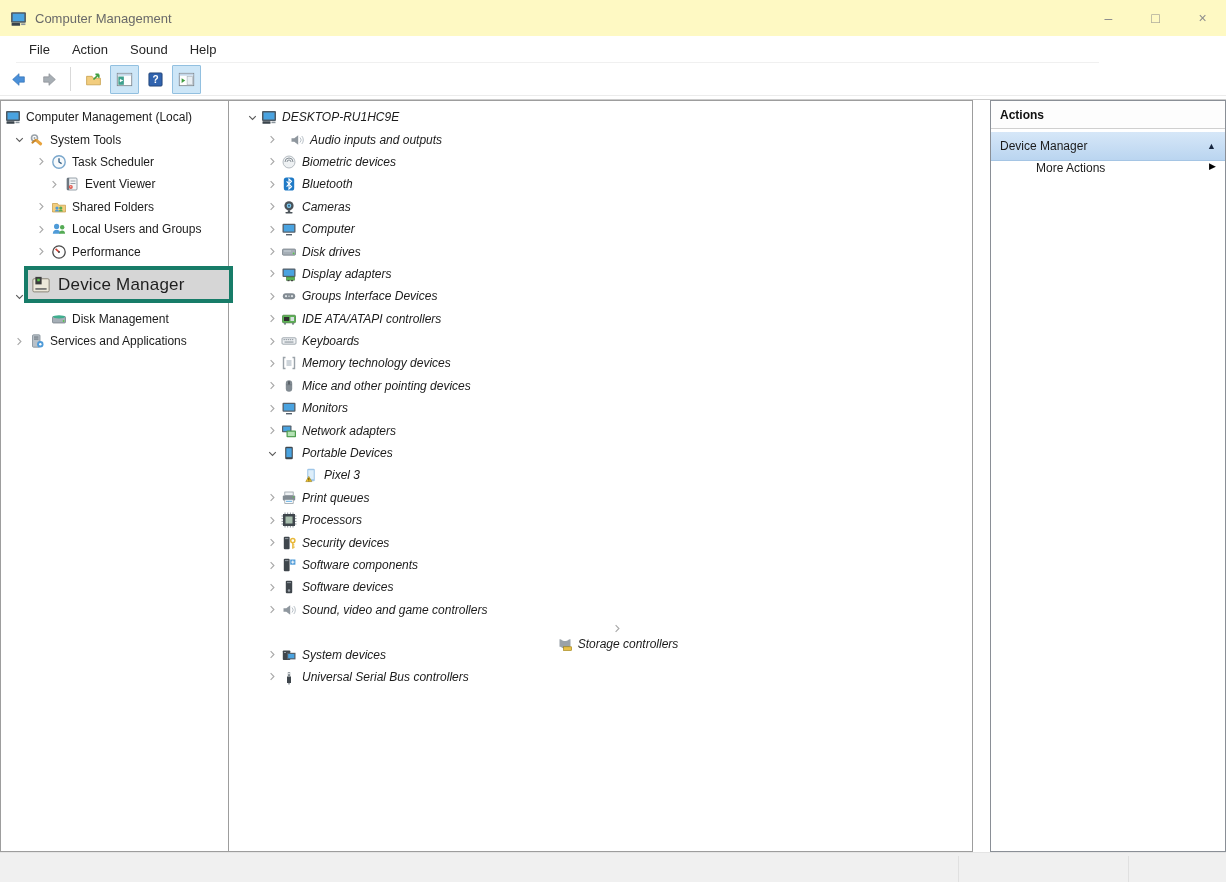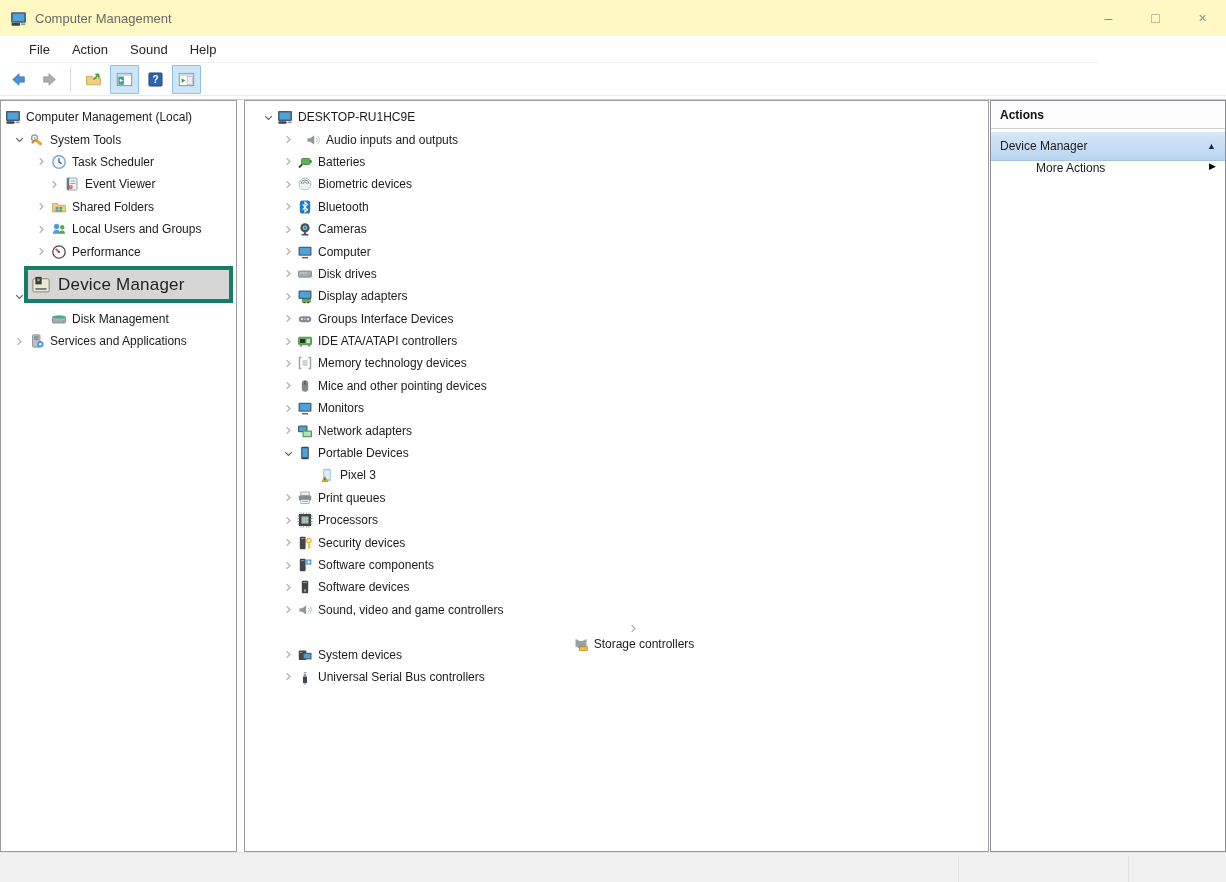--- a/index.html
+++ b/index.html
@@ -22,21 +22,21 @@
   .toolbar{position:absolute;top:63px;left:0;width:1226px;height:33px;display:flex;align-items:center;background:#fff;border-bottom:1px solid #ececec;box-sizing:border-box;}
   .tb-btn{width:27px;height:27px;display:flex;align-items:center;justify-content:center;border:1px solid transparent;border-radius:1px;margin-left:2px;}
   .tb-btn:first-child{margin-left:4px;}
   .tb-btn.active{background:#cde6f7;border-color:#92c0e0;}
   .tb-btn svg{width:17px;height:17px;}
   .tb-sep{width:1px;height:24px;background:#d9d9d9;margin:0 6px;}
   
   .topline{position:absolute;top:99px;left:0;width:1226px;height:1px;background:#cccccc;}
   .pane{position:absolute;top:100px;height:752px;background:#fff;border:1px solid #9d9d9d;box-sizing:border-box;overflow:hidden;}
   #left-pane{left:0;width:237px;}
-  #mid-pane{left:244px;width:745px;}
+  #mid-pane{left:228px;width:745px;font-style:italic;}
   #right-pane{left:990px;width:236px;border-color:#8a8f96;}
   .tree-body{padding-top:5px;}
   .trow{display:flex;align-items:center;height:22.4px;font-size:12px;color:#1b1b1b;white-space:nowrap;}
   .trow .sel-wrap{display:flex;align-items:center;}
   .trow.sel .sel-wrap{background:#d9d9d9;padding-right:6px;}
   .twisty{width:20px;min-width:20px;height:16px;display:flex;align-items:center;justify-content:center;}
   .twisty svg{width:15px;height:15px;}
   .ic{width:16px;height:16px;min-width:16px;display:block;}
   .lbl{margin-left:5px;}
   
@@ -364,37 +364,20 @@
       </div>
       <div class="trow" style="padding-left: 34px;">
         <span class="twisty" style="min-width: 18px; width: 18px;">
           <svg viewBox="0 0 16 16">
             <path d="M6 4.5L9.5 8 6 11.5" fill="none" stroke="#a8a8a8" stroke-width="1.2"></path>
           </svg>
         </span>
         <span class="sel-wrap">
           <span>
             <svg class="ic" viewBox="0 0 16 16">
-              <path d="M2 13.5l3.2-3.2" stroke="#3c3c3c" stroke-width="1.8"></path>
-              <rect x="4.5" y="4.5" width="8.5" height="6" rx="1.2" fill="#5cb254" stroke="#3c7a35" stroke-width=".8"></rect>
-              <rect x="13" y="6.3" width="1.8" height="2.4" fill="#3c7a35"></rect>
-            </svg>
-          </span>
-          <span class="lbl">Batteries</span>
-        </span>
-      </div>
-      <div class="trow" style="padding-left: 34px;">
-        <span class="twisty" style="min-width: 18px; width: 18px;">
-          <svg viewBox="0 0 16 16">
-            <path d="M6 4.5L9.5 8 6 11.5" fill="none" stroke="#a8a8a8" stroke-width="1.2"></path>
-          </svg>
-        </span>
-        <span class="sel-wrap">
-          <span>
-            <svg class="ic" viewBox="0 0 16 16">
               <circle cx="8" cy="8" r="6" fill="#eef1f3" stroke="#9aa2a9" stroke-width=".7"></circle>
               <path d="M8 4a4 4 0 014 4M8 6a2 2 0 012 2m-6 0a4 4 0 014-4M6 8a2 2 0 012-2" stroke="#7d868d" fill="none" stroke-width=".9"></path>
             </svg>
           </span>
           <span class="lbl">Biometric devices</span>
         </span>
       </div>
       <div class="trow" style="padding-left: 34px;">
         <span class="twisty" style="min-width: 18px; width: 18px;">
           <svg viewBox="0 0 16 16">
@@ -511,20 +494,43 @@
           <span>
             <svg class="ic" viewBox="0 0 16 16">
               <rect x="1.5" y="4.2" width="13" height="7.6" rx="1" fill="#5cb254" stroke="#3c7a35" stroke-width=".7"></rect>
               <rect x="3" y="6" width="5.2" height="4" fill="#2f2f2f"></rect>
               <rect x="9.5" y="6" width="3.5" height="4" fill="#d7dde1"></rect>
               <rect x="3" y="12" width="2" height="1.6" fill="#7d868d"></rect>
               <rect x="11" y="12" width="2" height="1.6" fill="#7d868d"></rect>
             </svg>
           </span>
           <span class="lbl">IDE ATA/ATAPI controllers</span>
+        </span>
+      </div>
+      <div class="trow" style="padding-left: 34px;">
+        <span class="twisty" style="min-width: 18px; width: 18px;">
+          <svg viewBox="0 0 16 16">
+            <path d="M6 4.5L9.5 8 6 11.5" fill="none" stroke="#a8a8a8" stroke-width="1.2"></path>
+          </svg>
+        </span>
+        <span class="sel-wrap">
+          <span>
+            <svg class="ic" viewBox="0 0 16 16">
+              <rect x="1" y="4.8" width="14" height="6.4" rx="1" fill="#eef1f3" stroke="#8a949c" stroke-width=".8"></rect>
+              <g fill="#9aa2a9">
+                <rect x="2.5" y="6" width="1.4" height="1.2"></rect>
+                <rect x="4.6" y="6" width="1.4" height="1.2"></rect>
+                <rect x="6.7" y="6" width="1.4" height="1.2"></rect>
+                <rect x="8.8" y="6" width="1.4" height="1.2"></rect>
+                <rect x="10.9" y="6" width="1.4" height="1.2"></rect>
+                <rect x="3.5" y="8.4" width="9" height="1.3"></rect>
+              </g>
+            </svg>
+          </span>
+          <span class="lbl">Keyboards</span>
         </span>
       </div>
       <div class="trow" style="padding-left: 34px;">
         <span class="twisty" style="min-width: 18px; width: 18px;">
           <svg viewBox="0 0 16 16">
             <path d="M6 4.5L9.5 8 6 11.5" fill="none" stroke="#a8a8a8" stroke-width="1.2"></path>
           </svg>
         </span>
         <span class="sel-wrap">
           <span>

